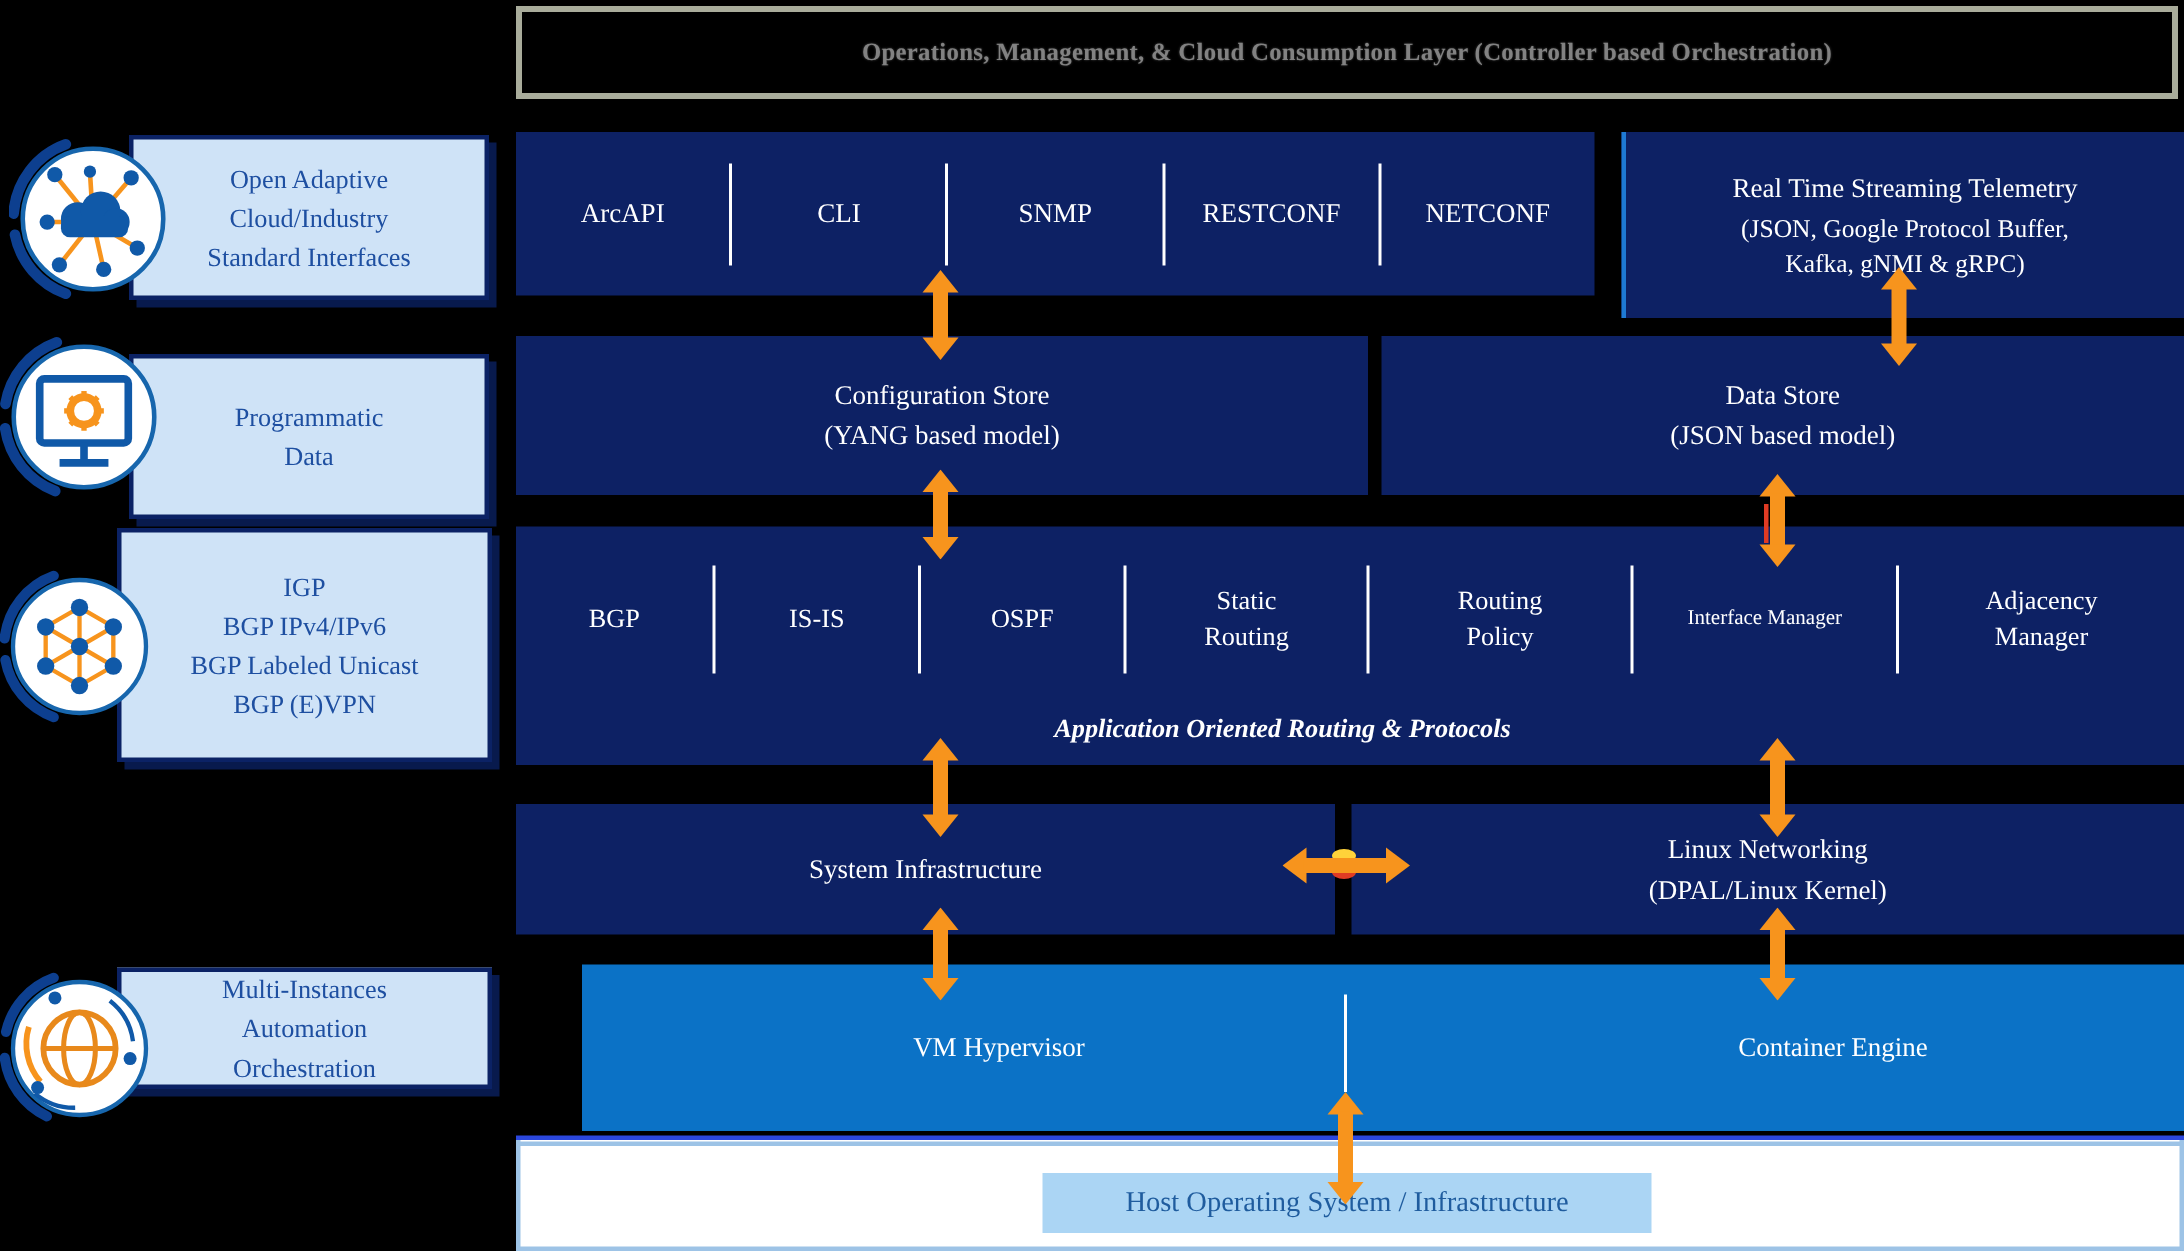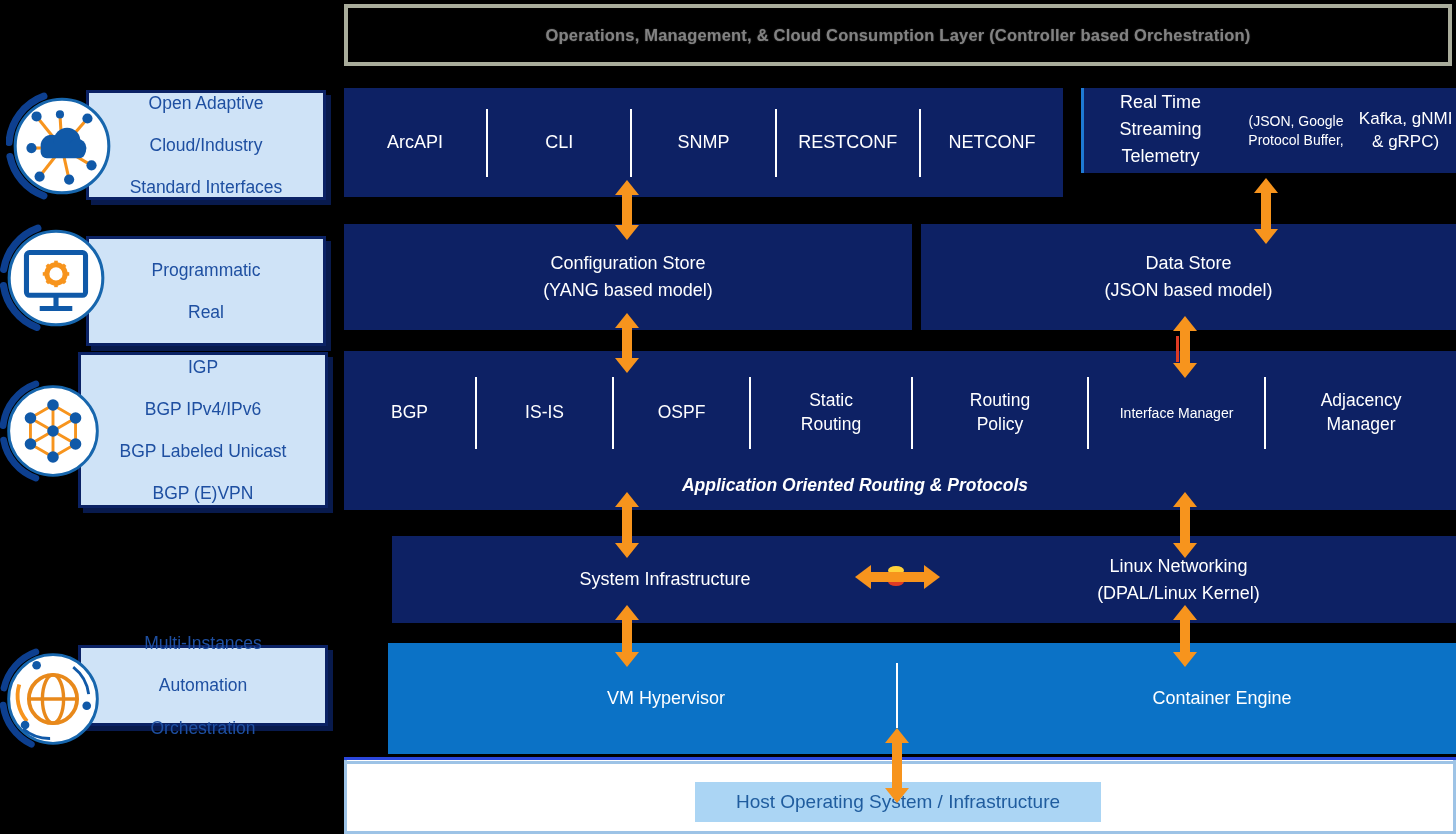--- a/index.html
+++ b/index.html
@@ -1,26 +1,26 @@
 <!DOCTYPE html>
 <html><head>
 <meta charset="utf-8">
 <style>
   html,body{margin:0;padding:0;background:#000;}
   .canvas{position:relative;width:1456px;height:834px;background:#000;overflow:hidden;
-          font-family:Liberation Sans, sans-serif;}
+          font-family:Liberation Serif, serif;}
   .abs{position:absolute;}
   
   .banner{left:344px;top:4px;width:1108px;height:62px;background:#000;
           border:4px solid #a9ac9b;box-sizing:border-box;display:flex;align-items:center;justify-content:center;}
   .banner span{color:#828282;font-weight:bold;font-size:16.5px;letter-spacing:.2px;text-shadow:0 0 1.5px #4d4d4d;}
   
   .side-box{background:#cfe3f7;border:3px solid #0b2265;box-sizing:border-box;
             box-shadow:5px 5px 0 #081a4d;display:flex;flex-direction:column;align-items:center;justify-content:center;
-            color:#1e4fa1;text-align:center;z-index:2;gap:16px;}
+            color:#1e4fa1;text-align:center;z-index:2;}
   .side-box .ln{font-size:17.5px;line-height:1.5;}
   .badge{z-index:3;}
   
   .navy{background:#0d2164;color:#ffffff;box-sizing:border-box;display:flex;
         align-items:center;justify-content:center;text-align:center;}
   .navy .big{font-size:18px;line-height:1.5;}
   .cells{display:flex;width:100%;height:100%;align-items:stretch;}
   .cell{flex:1;display:flex;align-items:center;justify-content:center;font-size:18px;text-align:center;line-height:1.35;}
   .vdiv{width:2px;background:#fff;align-self:center;}
   .caption{font-style:italic;font-weight:bold;font-size:17.5px;color:#fff;}
@@ -44,21 +44,21 @@
     <span>Operations, Management, &amp; Cloud Consumption Layer (Controller based Orchestration)</span>
   </div>
 
   <div class="abs side-box" style="left:86px;top:90px;width:240px;height:110px;">
     <div class="ln">Open Adaptive</div>
     <div class="ln">Cloud/Industry</div>
     <div class="ln">Standard Interfaces</div>
   </div>
   <div class="abs side-box" style="left:86px;top:222px;width:240px;height:110px;margin-top:14px;">
     <div class="ln">Programmatic</div>
-    <div class="ln">Real</div>
+    <div class="ln">Data</div>
   </div>
   <div class="abs side-box" style="left:78px;top:352px;width:250px;height:156px;">
     <div class="ln">IGP</div>
     <div class="ln">BGP IPv4/IPv6</div>
     <div class="ln">BGP Labeled Unicast</div>
     <div class="ln">BGP (E)VPN</div>
   </div>
   <div class="abs side-box" style="left:78px;top:645px;width:250px;height:81px;">
     <div class="ln">Multi-Instances</div>
     <div class="ln">Automation</div>
@@ -165,23 +165,23 @@
       <div class="cell">CLI</div>
       <div class="vdiv" style="height:68px;"></div>
       <div class="cell">SNMP</div>
       <div class="vdiv" style="height:68px;"></div>
       <div class="cell">RESTCONF</div>
       <div class="vdiv" style="height:68px;"></div>
       <div class="cell">NETCONF</div>
     </div>
   </div>
 
-  <div class="abs navy telemetry-accent" style="left:1081px;top:88px;width:375px;height:85px;flex-direction:row;">
+  <div class="abs navy telemetry-accent" style="left:1081px;top:88px;width:375px;height:124px;flex-direction:column;">
     <div class="big" style="margin-bottom:3px;">Real Time Streaming Telemetry</div>
-    <div style="font-size:14px;line-height:1.35;">(JSON, Google Protocol  Buffer,</div>
+    <div style="font-size:17px;line-height:1.35;">(JSON, Google Protocol  Buffer,</div>
     <div style="font-size:17px;line-height:1.35;">Kafka, gNMI &amp; gRPC)</div>
   </div>
 
   <div class="abs navy" style="left:344px;top:224px;width:568px;height:106px;flex-direction:column;">
     <div class="big">Configuration Store</div>
     <div class="big">(YANG based model)</div>
   </div>
   <div class="abs navy" style="left:921px;top:224px;width:535px;height:106px;flex-direction:column;">
     <div class="big">Data Store</div>
     <div class="big">(JSON based model)</div>
@@ -201,21 +201,21 @@
       <div class="vdiv" style="height:72px;"></div>
       <div class="cell" style="flex:175;font-size:14px;max-width:175px;padding:0 23px;box-sizing:border-box;">Interface Manager</div>
       <div class="vdiv" style="height:72px;"></div>
       <div class="cell" style="flex:190;font-size:17.5px;max-width:190px;padding:0 44px;box-sizing:border-box;">Adjacency Manager</div>
     </div>
     <div style="padding-bottom:14px;transform:translateX(-45px);">
       <span class="caption">Application Oriented Routing &amp; Protocols</span>
     </div>
   </div>
 
-  <div class="abs navy" style="left:344px;top:536px;width:546px;height:87px;margin-left:48px;">
+  <div class="abs navy" style="left:344px;top:536px;width:546px;height:87px;">
     <div class="big">System Infrastructure</div>
   </div>
   <div class="abs navy" style="left:901px;top:536px;width:555px;height:87px;flex-direction:column;">
     <div class="big">Linux Networking</div>
     <div class="big">(DPAL/Linux Kernel)</div>
   </div>
 
   <div class="abs navy blue-panel" style="left:344px;top:643px;width:1112px;height:111px;margin-left:44px;">
     <div class="cells">
       <div class="cell">VM Hypervisor</div>

